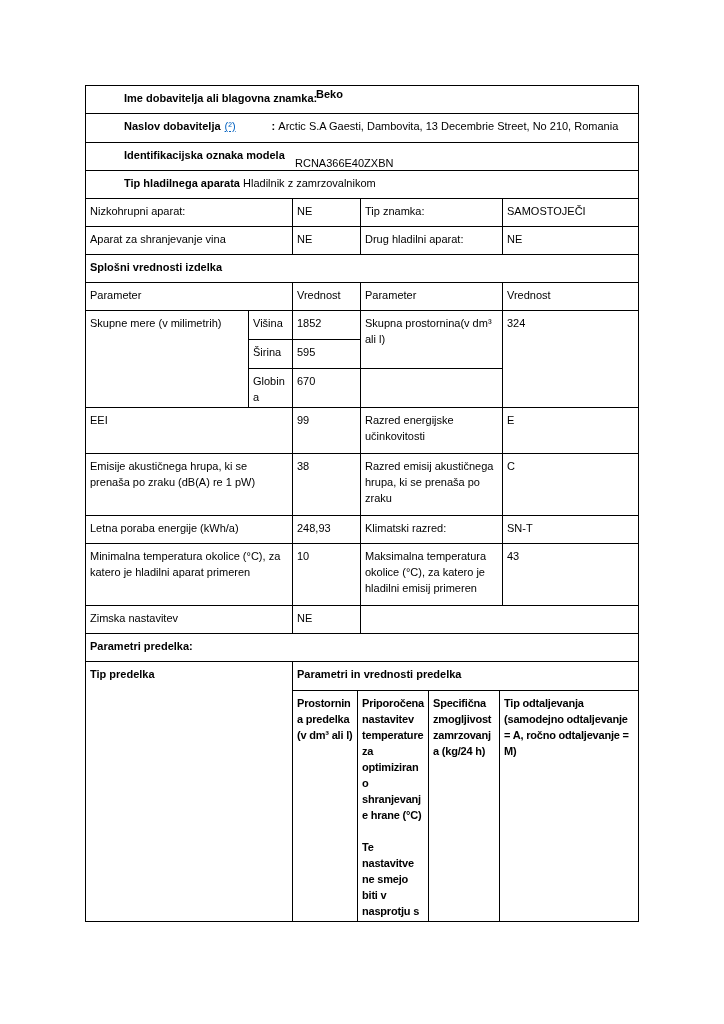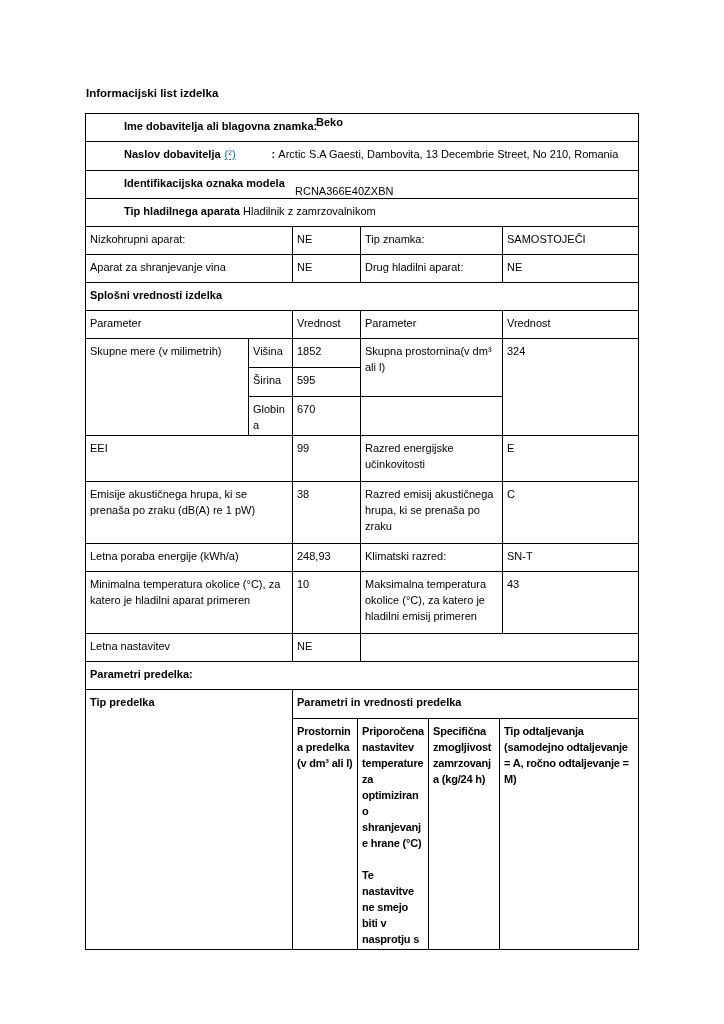--- a/index.html
+++ b/index.html
@@ -28,21 +28,20 @@
   td.val { padding-left:4px; }
   table.t2 { margin-top:-1px; }
   td.tight { padding-left:1px; padding-right:1px; letter-spacing:-0.2px; }
   .spacer { height:16px; }
 </style>
 </head>
 <body>
 
 <div class="content">
 
-  <div class="doc-title">Informacijski list izdelka</div>
 
   <table class="info t1">
     <colgroup>
         <col style="width:163px">
         <col style="width:44px">
         <col style="width:68px">
         <col style="width:142px">
         <col style="width:136px">
       </colgroup>
 
@@ -138,21 +137,21 @@
     </tr>
 
     <tr style="height:62px">
       <td colspan="2">Minimalna temperatura okolice (°C), za katero je hladilni aparat primeren</td>
       <td>10</td>
       <td>Maksimalna temperatura okolice (°C), za katero je hladilni emisij primeren</td>
       <td>43</td>
     </tr>
 
     <tr style="height:28px">
-      <td colspan="2">Letna nastavitev</td>
+      <td colspan="2">Zimska nastavitev</td>
       <td>NE</td>
       <td colspan="2"></td>
     </tr>
 
     <tr style="height:28px">
       <td colspan="5" class="b">Parametri predelka:</td>
     </tr>
   </tbody>
     </table>
 

